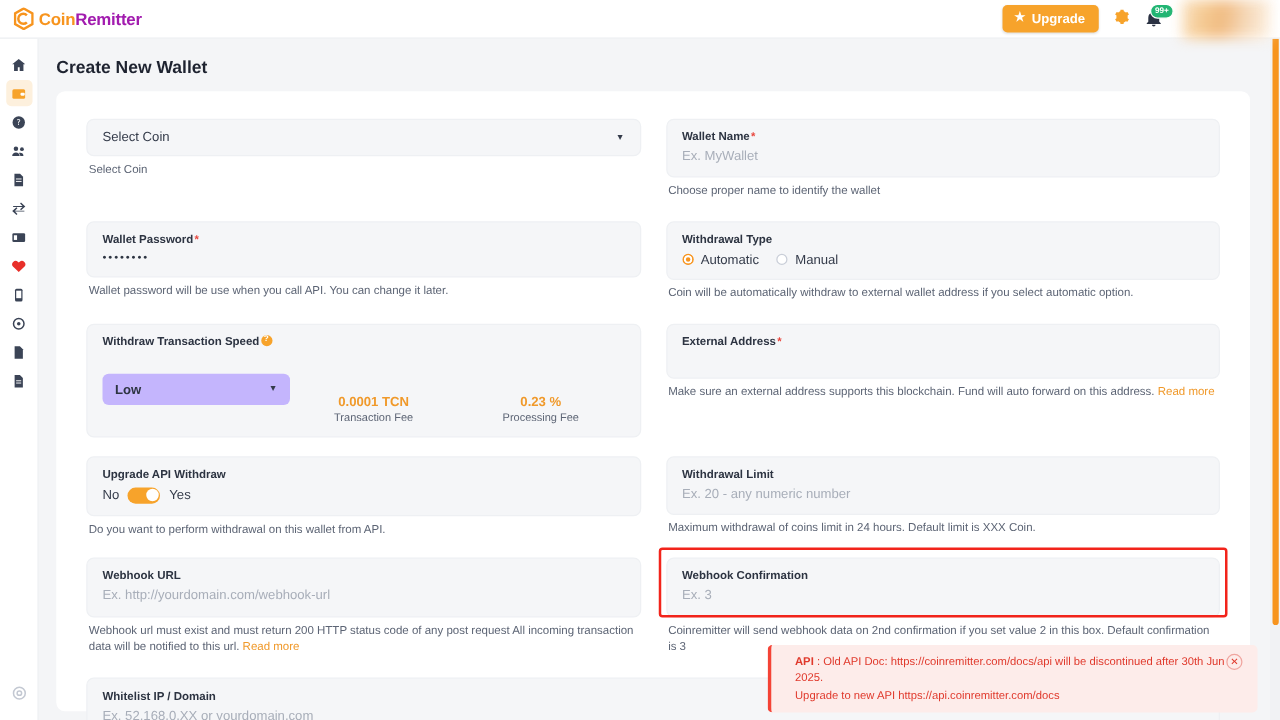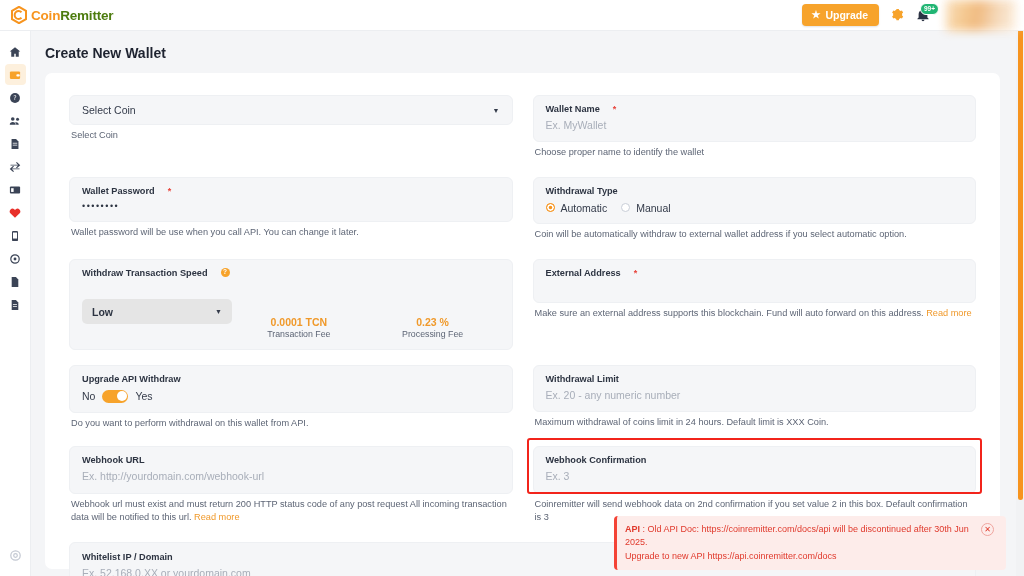--- a/index.html
+++ b/index.html
@@ -17,21 +17,21 @@
     background: #ffffff; display: flex; align-items: center;
     border-bottom: 1px solid #eceef1; z-index: 30;
   }
   .logo-wrap { display: flex; align-items: center; padding-left: 11px; gap: 4px; }
   .logo-mark {
     width: 16px; height: 18px; position: relative; display: inline-block;
   }
   .logo-mark svg { display:block; }
   .logo-text { font-size: 13.5px; font-weight: 700; letter-spacing: -0.2px; }
   .logo-coin { color: #f7941e; }
-  .logo-rem { color: #4d7c0f; }
+  .logo-rem { color: #a21caf; }
 
   .topbar-right {
     margin-left: auto; display: flex; align-items: center; gap: 10px;
     padding-right: 8px; height: 31px;
   }
   .upgrade-btn {
     display: flex; align-items: center; gap: 5px;
     background: #f7a32b; color: #fff; border: none; border-radius: 4px;
     font-size: 10.5px; font-weight: 600; padding: 5px 11px 5px 9px;
     cursor: pointer; font-family: "Liberation Sans", sans-serif;
@@ -98,21 +98,21 @@
 
   
   .grid { display: grid; grid-template-columns: 1fr 1fr; column-gap: 20px; }
   .field-block { margin-bottom: 5px; }
   .field {
     background: #f5f6f8; border: 1px solid #eef0f3; border-radius: 6px;
     padding: 8px 12px 9px 12px; position: relative;
   }
   .field-label {
     font-size: 9.2px; font-weight: 700; color: #2d3442; line-height: 1.3;
-    display: flex; align-items: flex-start; gap: 13px;
+    display: flex; align-items: flex-start; gap: 1px;
   }
   .req { color: #e8453c; font-size: 9px; }
   .field-value {
     font-size: 10.5px; color: #2d3442; margin-top: 2px; line-height: 1.35;
   }
   .field-value.ph { color: #a8aeb9; }
   .helper {
     font-size: 9.2px; color: #5d6575; line-height: 1.5;
     margin: 4px 0 0 2px;
   }
@@ -133,21 +133,21 @@
     width: 9px; height: 9px; border-radius: 50%; border: 1.5px solid #c9ced8;
     background: #fff; display: inline-block; position: relative; cursor: pointer;
   }
   .radio.on { border-color: #f7941e; background: #f7941e; box-shadow: inset 0 0 0 1.7px #fff; }
   .radio-label { font-size: 10.5px; color: #343b4a; margin-right: 8px; }
 
   
   .speed-field { padding: 8px 12px 10px 12px; }
   .speed-row { display: flex; align-items: center; margin-top: 5px; }
   .speed-select {
-    background: #e5e5e5; border-radius: 5px; width: 150px; height: 25px;
+    background: #c4b5fd; border-radius: 5px; width: 150px; height: 25px;
     display: flex; align-items: center; padding: 0 10px; cursor: pointer;
   }
   .speed-select .sel-text { font-size: 10.5px; color: #2d3442; font-weight:700; }
   .fee-col { text-align: center; flex: 1; }
   .fee-val { font-size: 10.5px; font-weight: 700; color: #f0992a; margin-top: 31px; }
   .fee-cap { font-size: 8.8px; color: #5d6575; margin-top: 1px; }
   .help-ico {
     width: 9px; height: 9px; border-radius: 50%; background: #f7a32b;
     color: #fff; font-size: 6.5px; font-weight: 700; display: inline-flex;
     align-items: center; justify-content: center; cursor: pointer;
@@ -178,21 +178,21 @@
   }
   .ta-icons {
     position:absolute; right: 8px; bottom: 6px; display:flex; gap: 4px; align-items:center;
   }
   .ta-ico { width: 13px; height: 13px; display:flex; align-items:center; justify-content:center; cursor:pointer;}
 
   
   .toast {
     position: absolute; right: 18px; bottom: 6px; width: 392px;
     background: #fdecea; border-radius: 4px; display: flex;
-    align-items: flex-start; padding: 7px 8px 7px 0; z-index: 40;
+    align-items: flex-start; padding: 7px 8px 7px 11px; z-index: 40;
     border-left: 3px solid #f44336;
   }
   .toast-text { font-size: 9px; color: #e0392c; line-height: 1.5; padding-left: 8px; }
   .toast-text b { font-weight: 700; }
   .toast-close {
     margin-left: auto; width: 13px; height: 13px; border-radius: 50%;
     border: 1px solid #f0a59f; color: #e0392c; font-size: 8px;
     display:flex; align-items:center; justify-content:center; cursor:pointer;
     flex: 0 0 auto; margin-right: 4px;
   }

